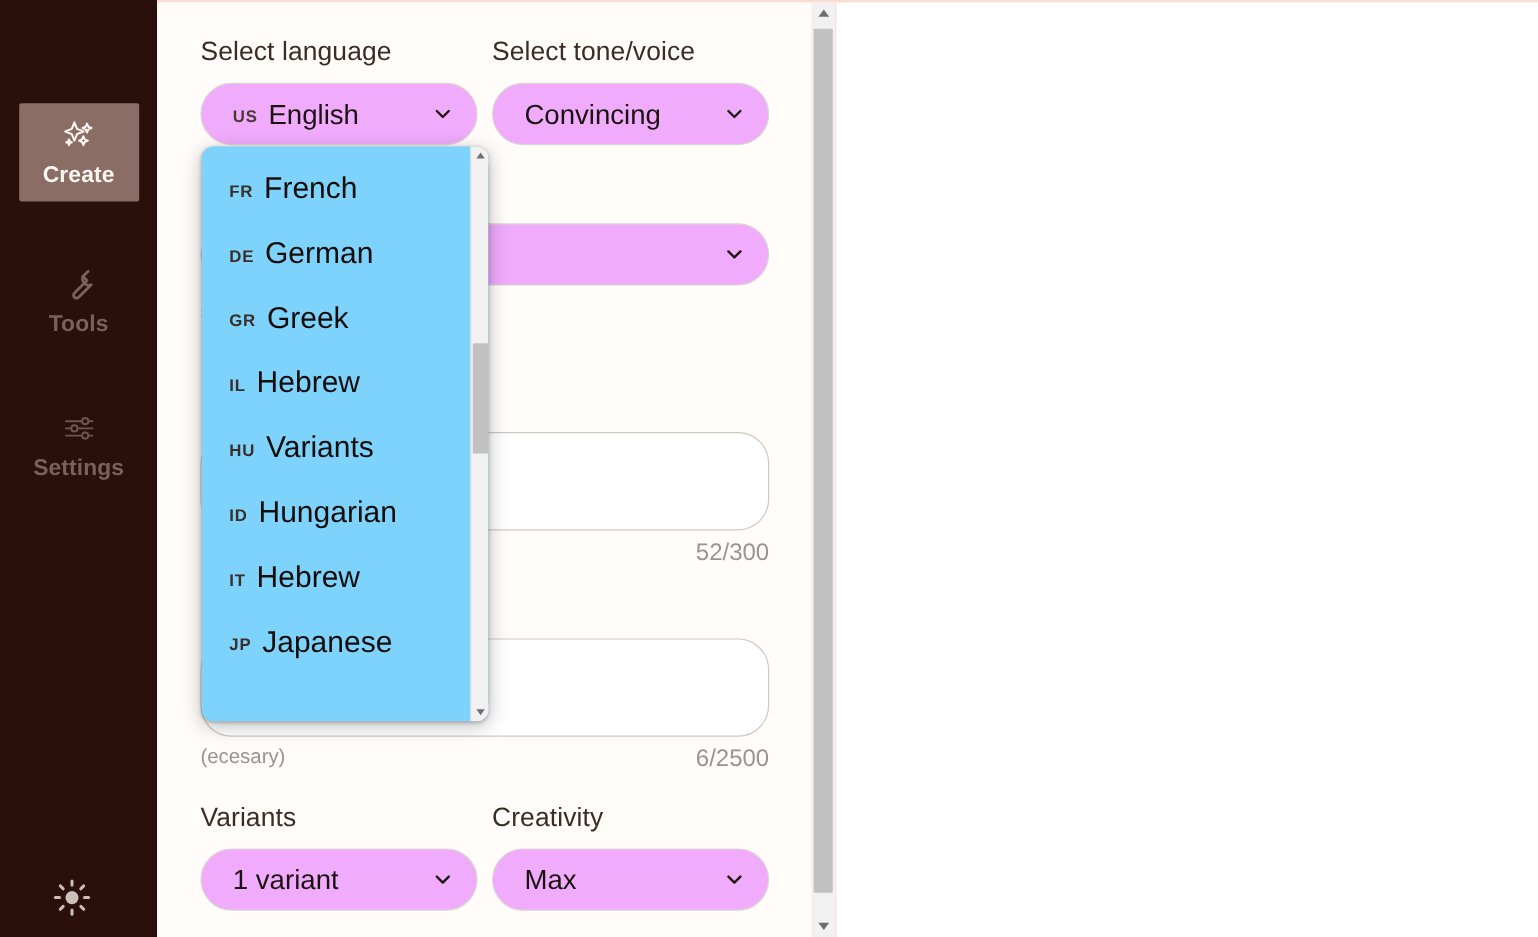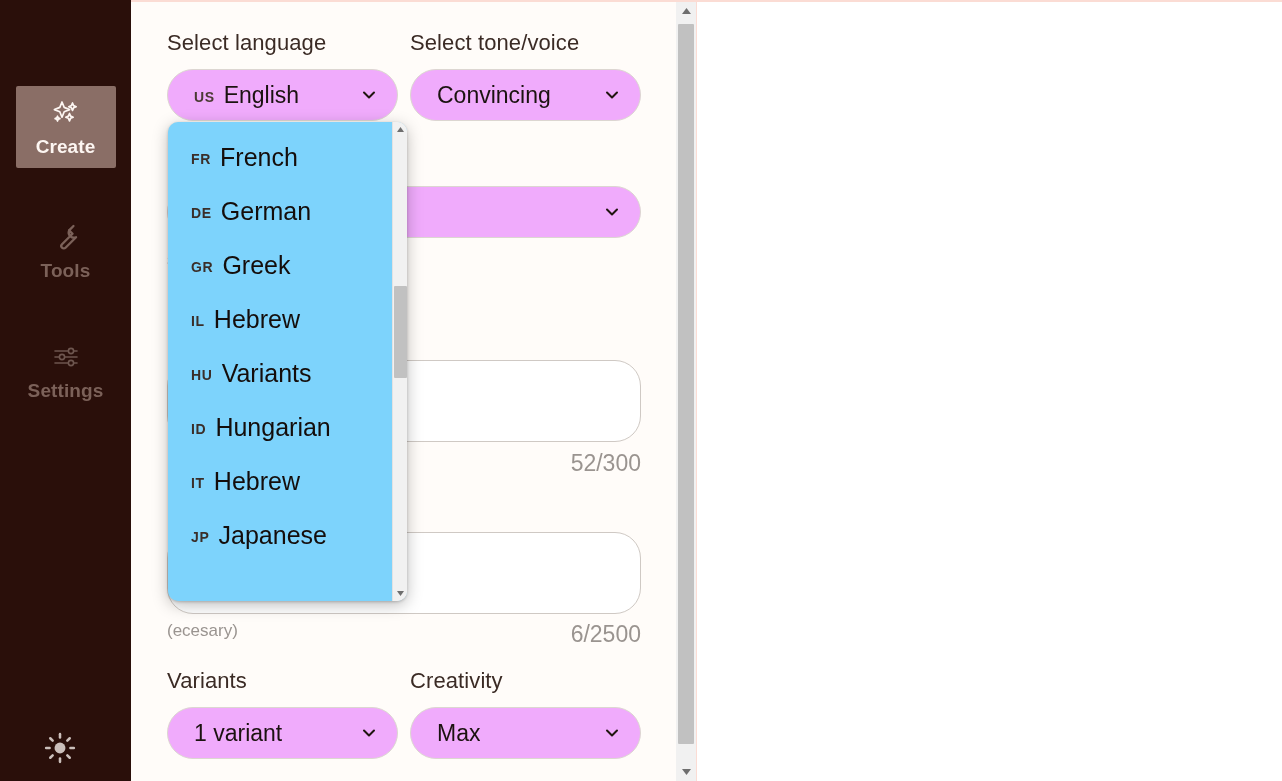--- a/index.html
+++ b/index.html
@@ -53,21 +53,21 @@
   #form-scroll {
     position: absolute; left: 0; top: 0; width: 565px; height: 779px;
     padding: 0 36px;
   }
 
   .field-label {
     font-size: 22px; color: #3b2b25; font-weight: 400;
     letter-spacing: .1px;
   }
   .helper-text { font-size: 17px; color: #9a9490; }
-  .counter { font-size: 23px; color: #9a9490; }
+  .counter { font-size: 20px; color: #9a9490; }
 
   .select-pill {
     position: relative;
     height: 52px;
     background: #f0abfc;
     border: 1px solid #dcd6d1;
     border-radius: 26px;
     display: flex; align-items: center;
     padding: 0 18px 0 26px;
     cursor: pointer;

